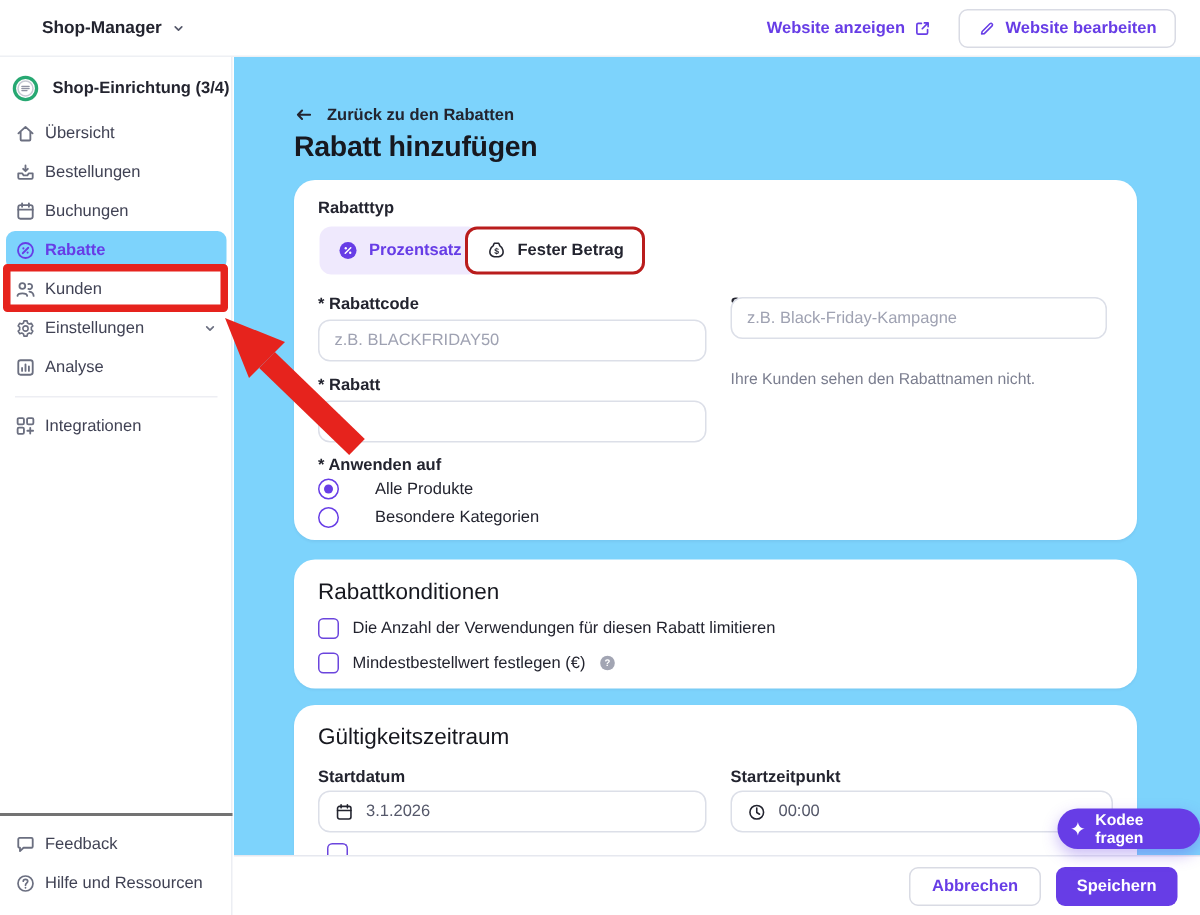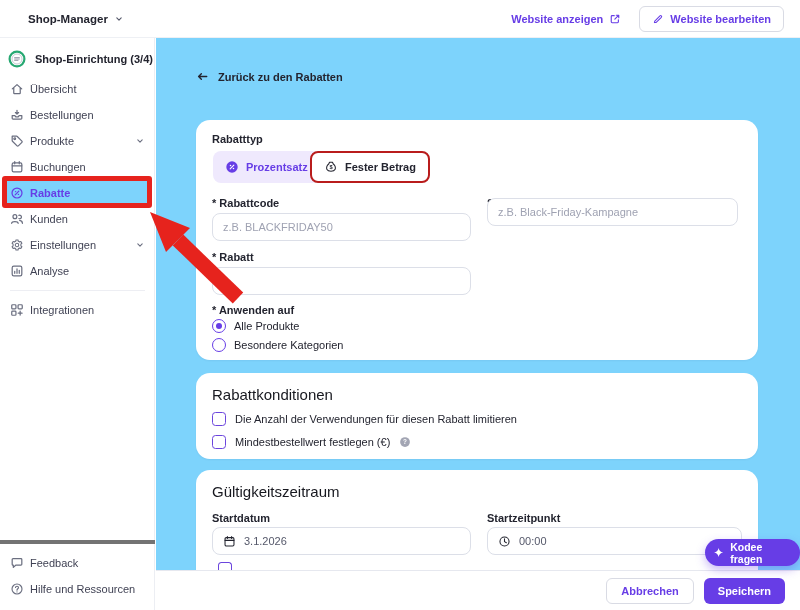--- a/index.html
+++ b/index.html
@@ -26,21 +26,21 @@
                align-items:center; gap:9px; }
   .setup-label { font-size:11px; font-weight:700; color:#23242f; }
   .nav { position:absolute; left:0; top:38px; width:155px; }
   .nav-item { height:26px; margin:0 4px; padding:0 6px; border-radius:6px; display:flex;
               align-items:center; gap:6px; cursor:pointer; color:#404254; }
   .nav-item .nav-label { font-size:11px; font-weight:500; }
   .nav-item.active { background:#7dd3fc; color:#673de6; }
   .nav-item.active .nav-label { font-weight:700; }
   .nav-item .spacer { flex:1; }
   .nav-divider { height:1px; background:#edeef3; margin:6px 10px; }
-  .sidebar-bottom { position:absolute; left:0; bottom:0; width:155px; border-top:4px solid #737373;
+  .sidebar-bottom { position:absolute; left:0; bottom:0; width:155px; border-top:2px solid #737373;
                     padding:6px 0 8px; }
   .sic { flex:0 0 auto; }
   
   .main { position:absolute; left:156px; top:38px; width:644px; height:572px; background:#7dd3fc;
           overflow:hidden; }
   .back-link { position:absolute; left:40px; top:32px; display:flex; align-items:center; gap:9px;
                font-size:11px; font-weight:700; color:#23242f; cursor:pointer; }
   .page-title { position:absolute; left:40px; top:50px; font-size:19px; font-weight:700;
                 color:#17181f; letter-spacing:-.2px; }
   .card { position:absolute; left:40px; width:562px; background:#fff; border-radius:14px;
@@ -52,21 +52,21 @@
   .section-title { font-size:15px; font-weight:400; color:#17181f; }
   .chip { position:absolute; height:32px; border-radius:8px; display:flex; align-items:center;
           gap:7px; padding:0 12px; font-size:11px; font-weight:700; cursor:pointer; }
   .chip.selected { background:#efe9fd; color:#673de6; }
   .chip.plain { background:#fff; border:2px solid #b91c1c; color:#23242f; }
   .tinput { position:absolute; height:28px; border:1px solid #dcdfe8; border-radius:8px;
             background:#fff; font-family:"Liberation Sans",sans-serif; font-size:11px;
             color:#8a8da0; padding:0 10px; outline:none; width:259px; }
   .tinput::placeholder { color:#9fa2b2; }
   .hint { font-size:10.5px; color:#7b7e8f; }
-  .radio-row { position:absolute; display:flex; align-items:center; gap:8px; cursor:pointer; }
+  .radio-row { position:absolute; display:flex; align-items:center; gap:24px; cursor:pointer; }
   .radio { width:14px; height:14px; border-radius:50%; border:1.5px solid #673de6;
            display:flex; align-items:center; justify-content:center; background:#fff; }
   .radio.on::after { content:""; width:6px; height:6px; border-radius:50%; background:#673de6; }
   .radio-label { font-size:11px; color:#23242f; }
   .cb-row { position:absolute; display:flex; align-items:center; gap:9px; cursor:pointer; }
   .checkbox { width:14px; height:14px; border:1.5px solid #6b45dd; border-radius:3.5px; background:#fff; }
   .cb-label { font-size:11px; color:#23242f; }
   .icon-field { position:absolute; height:28px; border:1px solid #dcdfe8; border-radius:8px;
                 background:#fff; display:flex; align-items:center; gap:8px; padding:0 10px;
                 font-size:11px; color:#55586a; cursor:pointer; }
@@ -136,31 +136,20 @@
     </div>
     <div class="nav-item">
       <svg class="sic" width="14" height="14" viewBox="0 0 16 16" fill="none" stroke="#6b6f80" stroke-width="1.4" stroke-linecap="round" stroke-linejoin="round">
         <path d="M2.5 8.7 V11.8 C2.5 12.4 2.9 12.8 3.5 12.8 H12.5 C13.1 12.8 13.5 12.4 13.5 11.8 V8.7 M2.5 8.7 H5.6 L6.6 10.2 H9.4 L10.4 8.7 H13.5"></path>
         <path d="M8 2.6 V6.8 M6.2 5.2 L8 7 L9.8 5.2"></path>
         </svg>
       <span class="nav-label">Bestellungen</span>
     </div>
     <div class="nav-item">
       <svg class="sic" width="14" height="14" viewBox="0 0 16 16" fill="none" stroke="#6b6f80" stroke-width="1.4" stroke-linecap="round" stroke-linejoin="round">
-        <path d="M2.5 2.5 H7.6 C7.9 2.5 8.1 2.6 8.3 2.8 L13.6 8.1 C14 8.5 14 9.1 13.6 9.5 L9.5 13.6 C9.1 14 8.5 14 8.1 13.6 L2.8 8.3 C2.6 8.1 2.5 7.9 2.5 7.6 Z"></path>
-        <circle cx="5.4" cy="5.4" r="1"></circle>
-        </svg>
-      <span class="nav-label">Produkte</span>
-      <span class="spacer"></span>
-      <svg width="10" height="10" viewBox="0 0 16 16" fill="none" stroke="#6b6f80" stroke-width="1.8" stroke-linecap="round" stroke-linejoin="round">
-          <path d="M4.5 6.3 L8 9.7 L11.5 6.3"></path>
-        </svg>
-    </div>
-    <div class="nav-item">
-      <svg class="sic" width="14" height="14" viewBox="0 0 16 16" fill="none" stroke="#6b6f80" stroke-width="1.4" stroke-linecap="round" stroke-linejoin="round">
         <rect x="2.5" y="3.2" width="11" height="10.3" rx="1.6"></rect>
           <path d="M2.5 6.6 H13.5 M5.4 1.8 V4.4 M10.6 1.8 V4.4"></path>
         </svg>
       <span class="nav-label">Buchungen</span>
     </div>
     <div class="nav-item active">
       <svg class="sic" width="14" height="14" viewBox="0 0 16 16" fill="none" stroke="#673de6" stroke-width="1.4" stroke-linecap="round" stroke-linejoin="round">
         <circle cx="8" cy="8" r="5.7"></circle>
           <path d="M5.9 10.1 L10.1 5.9"></path>
         <circle cx="6.4" cy="6.4" r="0.8" fill="#673de6" stroke="none"></circle>
@@ -224,20 +213,21 @@
   </div>
 </div>
 
 <div class="main">
   <div class="back-link">
     <svg width="13" height="13" viewBox="0 0 16 16" fill="none" stroke="#23242f" stroke-width="1.7" stroke-linecap="round" stroke-linejoin="round">
         <path d="M13.2 8 H3.2 M6.6 4.6 L3.2 8 L6.6 11.4"></path>
       </svg>
     <span>Zurück zu den Rabatten</span>
   </div>
+  <div class="page-title">Rabatt hinzufügen</div>
 
   <div class="card card1">
     <div class="fld-label" style="position:absolute;left:16px;top:13px">Rabatttyp</div>
     <div class="chip selected" style="left:17px;top:31px">
       <svg width="14" height="14" viewBox="0 0 16 16">
         <circle cx="8" cy="8" r="6.5" fill="#673de6"></circle>
         <path d="M5.9 10.1 L10.1 5.9" stroke="#fff" stroke-width="1.2" stroke-linecap="round"></path>
         <circle cx="6.3" cy="6.3" r="0.9" fill="#fff"></circle>
           <circle cx="9.7" cy="9.7" r="0.9" fill="#fff"></circle>
         </svg>
@@ -249,20 +239,21 @@
         <text x="8" y="10.6" text-anchor="middle" font-size="6.5" font-weight="bold" fill="#23242f" stroke="none">$</text>
         </svg>
       <span>Fester Betrag</span>
     </div>
 
     <div class="fld-label" style="position:absolute;left:16px;top:77px">* Rabattcode</div>
     <input class="tinput" style="left: 16px; top: 93px; width: 259px;" placeholder="z.B. BLACKFRIDAY50">
 
     <div class="fld-label" style="position:absolute;left:291px;top:77px">Startdatum</div>
     <input class="tinput" style="left: 291px; top: 78px; width: 251px;" placeholder="z.B. Black-Friday-Kampagne">
+    <div class="hint" style="position:absolute;left:291px;top:127px">Ihre Kunden sehen den Rabattnamen nicht.</div>
 
     <div class="fld-label" style="position:absolute;left:16px;top:131px">* Rabatt</div>
     <input class="tinput" style="left: 16px; top: 147px; width: 259px;" value="1">
 
     <div class="fld-label" style="position:absolute;left:16px;top:184px">* Anwenden auf</div>
     <div class="radio-row" style="left:16px;top:199px">
       <span class="radio on"></span>
       <span class="radio-label">Alle Produkte</span>
     </div>
     <div class="radio-row" style="left:16px;top:218px">

